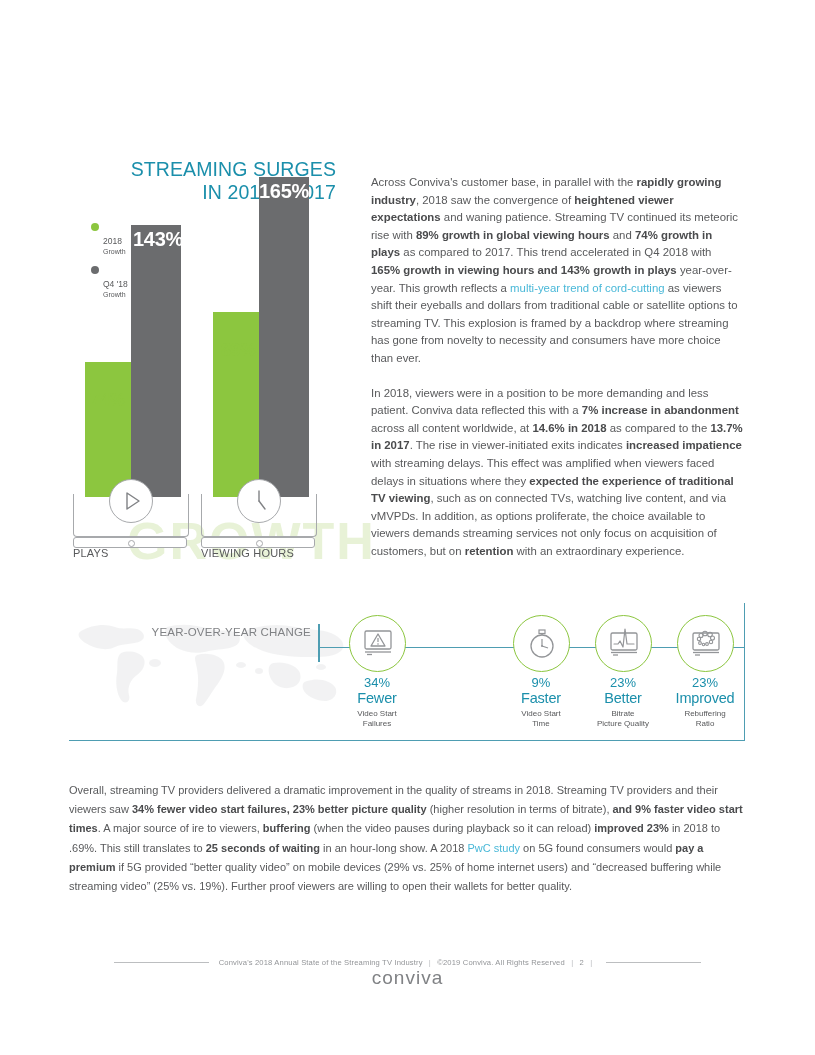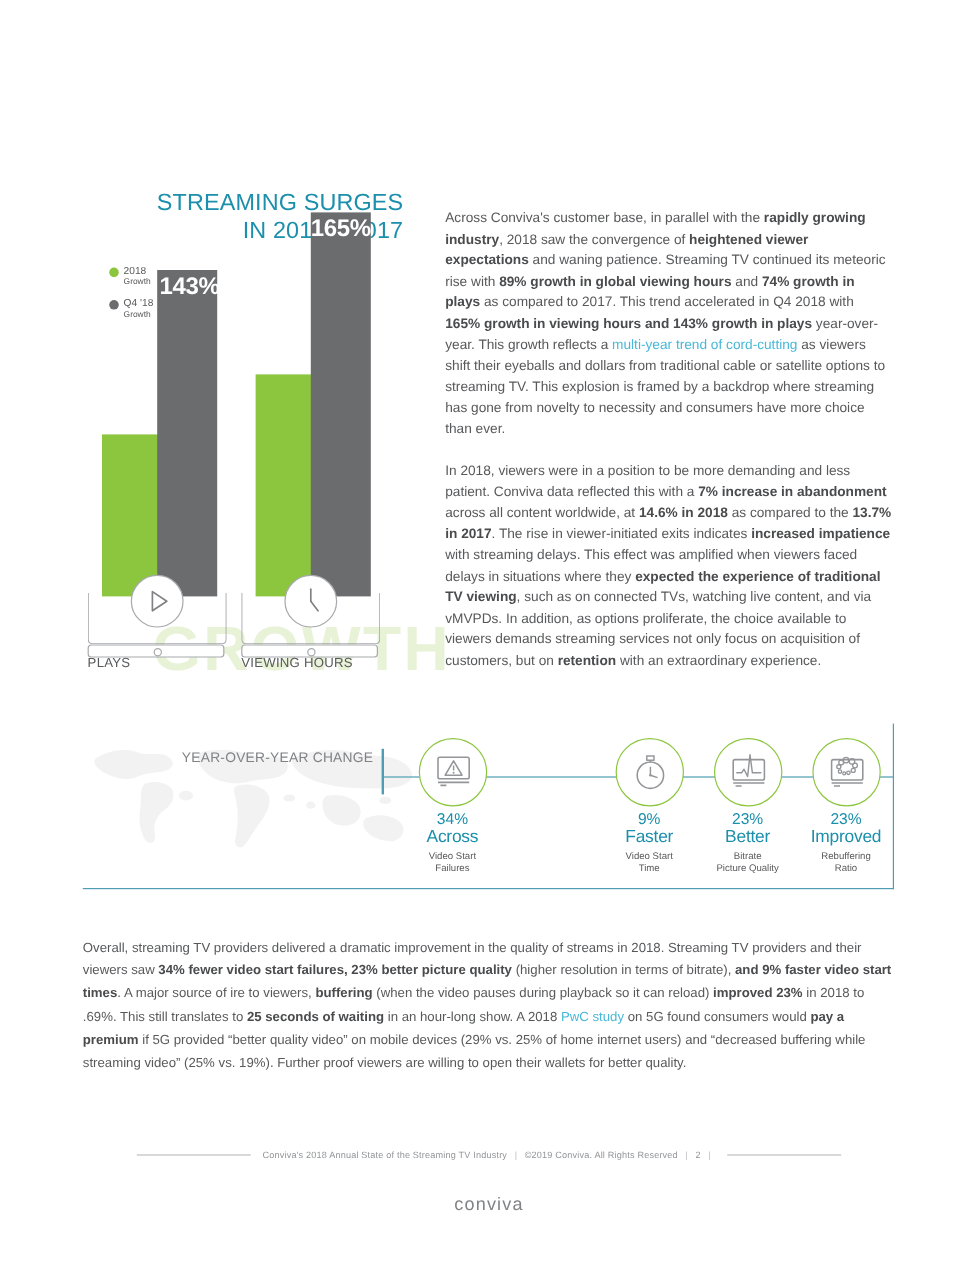--- a/index.html
+++ b/index.html
@@ -35,21 +35,21 @@
     background:#8CC63F;color:#ffffff;font-size:8.5px;font-weight:bold;
     line-height:17px;text-align:center;vertical-align:2px;
     margin:0 2px;letter-spacing:0;
   }
   .legend{position:absolute;left:22px;top:66px;}
   .legend-row{display:flex;align-items:flex-start;margin-bottom:8px;}
   .legend-dot{width:8px;height:8px;border-radius:50%;margin-top:2px;margin-right:4px;flex:0 0 auto;}
   .legend-dot.green{background:#8CC63F;}
   .legend-dot.gray{background:#6B6C6E;}
   .legend-txt{font-size:8px;line-height:9.5px;color:#58595B;}
-  .legend-txt .b{font-size:8.5px;display:block;}
+  .legend-txt .b{font-size:8.5px;display:block;margin-top:16px;}
   .legend-txt .s{font-size:7px;display:block;}
 
   
   .bars{position:absolute;left:0;top:0;width:275px;height:410px;}
   .bar{position:absolute;bottom:68px;}
   .bar.green{background:#8CC63F;}
   .bar.gray{background:#6B6C6E;}
   .bar-label{
     position:absolute;font-weight:bold;letter-spacing:-.3px;
   }
@@ -116,21 +116,21 @@
     font-size:11px;line-height:19.2px;color:#58595B;
   }
   .bottom-col b{font-weight:bold;color:#4A4B4D;}
 
   
   .footer{position:absolute;left:0;top:958px;width:815px;text-align:center;}
   .footer-line{display:flex;align-items:center;justify-content:center;gap:10px;}
   .f-rule{height:1px;background:#BCBEC0;width:95px;}
   .f-txt{font-size:7.6px;color:#939598;letter-spacing:.15px;white-space:nowrap;}
   .f-sep{color:#BCBEC0;margin:0 4px;}
-  .brand{margin-top:28px;font-size:15px;color:#808285;letter-spacing:1px;position:relative;display:inline-block;}
+  .brand{font-size:19px;color:#808285;letter-spacing:1px;position:relative;display:inline-block;}
 </style>
 </head>
 <body>
 
 <div class="page">
 
 
   <div class="info-panel">
 
     <div class="growth-water">GROWTH</div>
@@ -230,21 +230,21 @@
         <svg width="53" height="53" viewBox="0 0 53 53">
           <rect x="14" y="15" width="26" height="18" rx="1.5" fill="none" stroke="#939598" stroke-width="1.3"></rect>
           <line x1="14" y1="36" x2="40" y2="36" stroke="#939598" stroke-width="1.3"></line>
           <line x1="16" y1="38.5" x2="21" y2="38.5" stroke="#939598" stroke-width="1.3"></line>
           <polygon points="27,18 34,30 20,30" fill="#fff" stroke="#939598" stroke-width="1.3" stroke-linejoin="round"></polygon>
           <line x1="27" y1="22" x2="27" y2="26" stroke="#939598" stroke-width="1.2"></line>
           <circle cx="27" cy="28" r=".8" fill="#939598"></circle>
         </svg>
       </div>
       <div class="val">34%</div>
-      <div class="word">Across</div>
+      <div class="word">Fewer</div>
       <div class="desc">
         <span>Video Start</span><br>
         <span>Failures</span>
       </div>
     </div>
 
 
     <div class="metric" style="left:439px;">
       <div class="circ">
         <svg width="53" height="53" viewBox="0 0 53 53">

